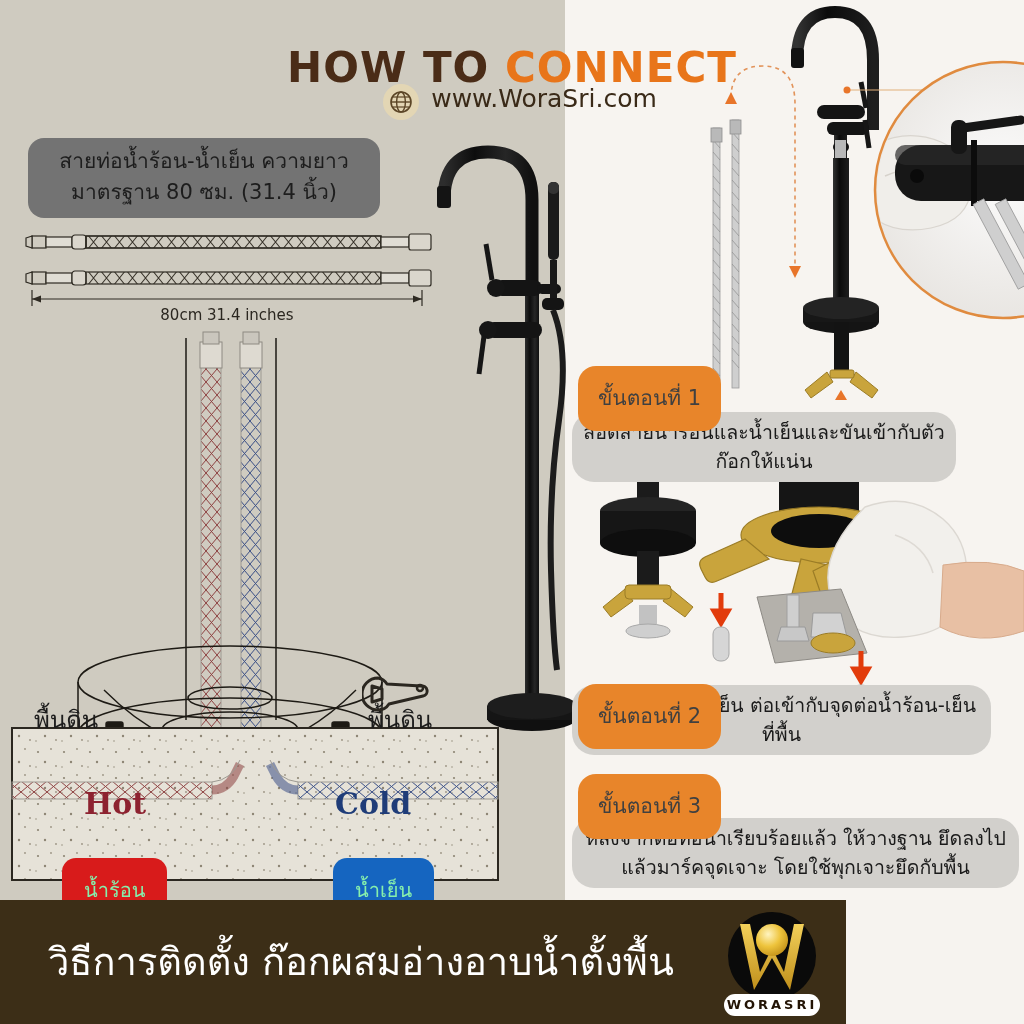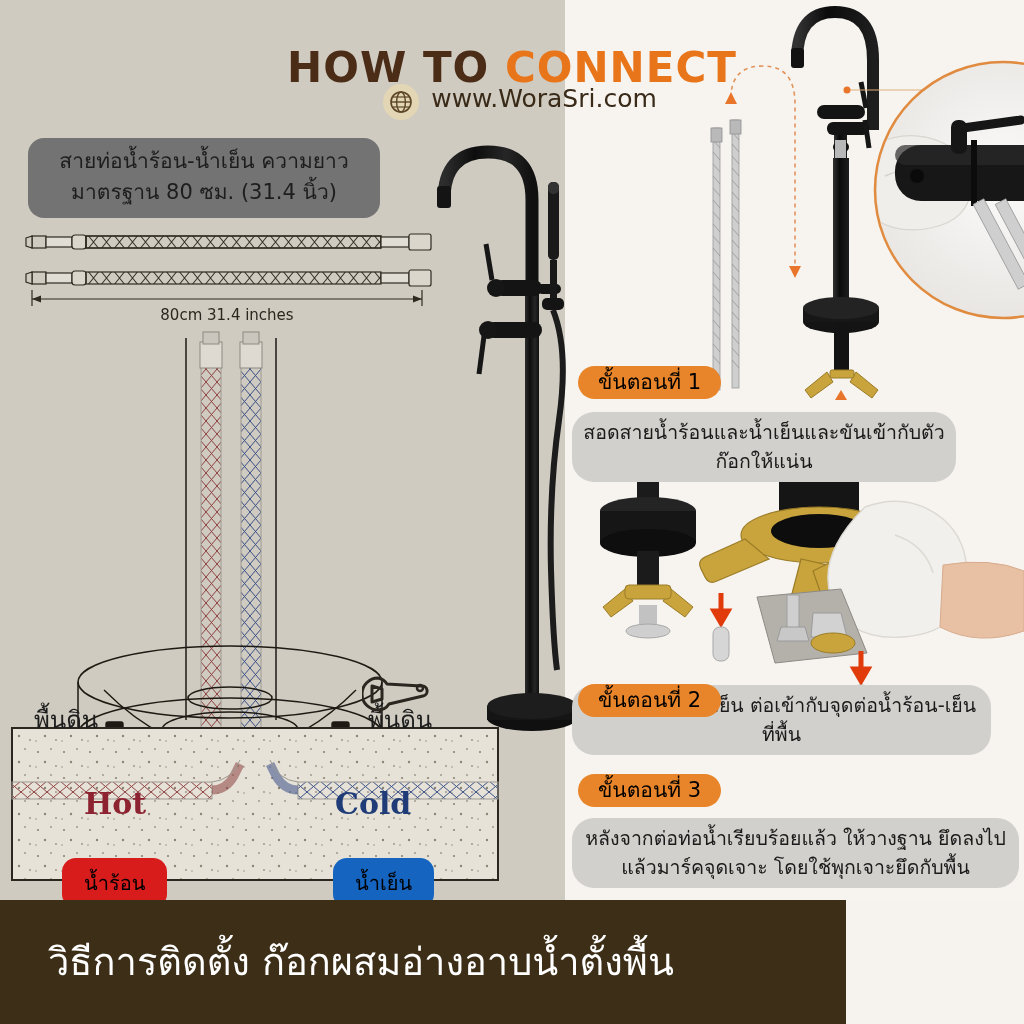--- a/index.html
+++ b/index.html
@@ -66,34 +66,34 @@
     position: absolute; left: 84px; top: 786px; font-size: 30px;
     font-family: "DejaVu Serif", "Liberation Serif", serif; font-weight: bold;
     color: #8d2230; z-index: 22;
   }
   .coldword {
     position: absolute; left: 335px; top: 786px; font-size: 30px;
     font-family: "DejaVu Serif", "Liberation Serif", serif; font-weight: bold;
     color: #1f3c78; z-index: 22;
   }
   .pill {
-    position: absolute; border-radius: 14px; color: #000000;
-    font-size: 20px; line-height: 30px; padding: 10px 22px; z-index: 25;
+    position: absolute; border-radius: 14px; color: #86efac;
+    font-size: 20px; line-height: 30px; padding: 17px 22px; z-index: 25;
   }
   .pill-hot { left: 62px; top: 858px; background: #d81b1b; }
   .pill-cold { left: 333px; top: 858px; background: #1565c0; }
 
   
   .faucet-photo { position: absolute; left: 424px; top: 140px; width: 160px; height: 630px; z-index: 18; }
 
   
   .step-badge {
     position: absolute; background: #e8852a; border-radius: 18px;
-    color: #000000; font-size: 21px; line-height: 33px;
-    padding: 0 20px; z-index: 35; white-space: nowrap;
+    color: #404040; font-size: 21px; line-height: 33px;
+    padding: 16px 20px; z-index: 35; white-space: nowrap;
   }
   .step-text {
     position: absolute; background: #d2d0cc; border-radius: 22px;
     color: #1a1a1a; text-align: center; z-index: 34;
     font-size: 19.5px; line-height: 29px; padding: 6px 10px;
   }
   #badge1 { left: 578px; top: 366px; }
   #text1  { left: 572px; top: 412px; width: 384px; }
   #badge2 { left: 578px; top: 684px; }
   #text2  { left: 572px; top: 685px; width: 419px; }
@@ -456,15 +456,34 @@
   <div class="step-text" id="text1">สอดสายน้ำร้อนและน้ำเย็นและขันเข้ากับตัวก๊อกให้แน่น</div>
 
   <div class="step-badge" id="badge2">ขั้นตอนที่ 2</div>
   <div class="step-text" id="text2">นำสายน้ำร้อน-เย็น ต่อเข้ากับจุดต่อน้ำร้อน-เย็นที่พื้น</div>
 
   <div class="step-badge" id="badge3">ขั้นตอนที่ 3</div>
   <div class="step-text" id="text3">หลังจากต่อท่อน้ำเรียบร้อยแล้ว ให้วางฐาน ยึดลงไปแล้วมาร์คจุดเจาะ โดยใช้พุกเจาะยึดกับพื้น</div>
 
   <div class="banner">
     <div class="banner-text">วิธีการติดตั้ง ก๊อกผสมอ่างอาบน้ำตั้งพื้น</div>
+    <div class="logo-wrap">
+      <svg width="112" height="112" viewBox="0 0 112 112">
+        <defs>
+          <radialGradient id="goldBall" cx="38%" cy="32%" r="70%">
+            <stop offset="0%" stop-color="#fff4c0"></stop>
+            <stop offset="55%" stop-color="#eec43c"></stop>
+            <stop offset="100%" stop-color="#c7961c"></stop>
+          </radialGradient>
+          <linearGradient id="goldStroke" x1="0" y1="0" x2="0" y2="1">
+            <stop offset="0%" stop-color="#f2d05a"></stop>
+            <stop offset="100%" stop-color="#c08f1b"></stop>
+          </linearGradient>
+        </defs>
+        <circle cx="56" cy="50" r="44" fill="#0a0a0a"></circle>
+        <path d="M24 18 L38 84 L56 52 L74 84 L88 18 L78 18 L68 66 L56 42 L44 66 L34 18 Z" fill="url(#goldStroke)"></path>
+        <circle cx="56" cy="34" r="16" fill="url(#goldBall)"></circle>
+      </svg>
+      <div class="logo-pill">WORASRI</div>
+    </div>
   </div>
 
 </div>
 
 </body></html>

